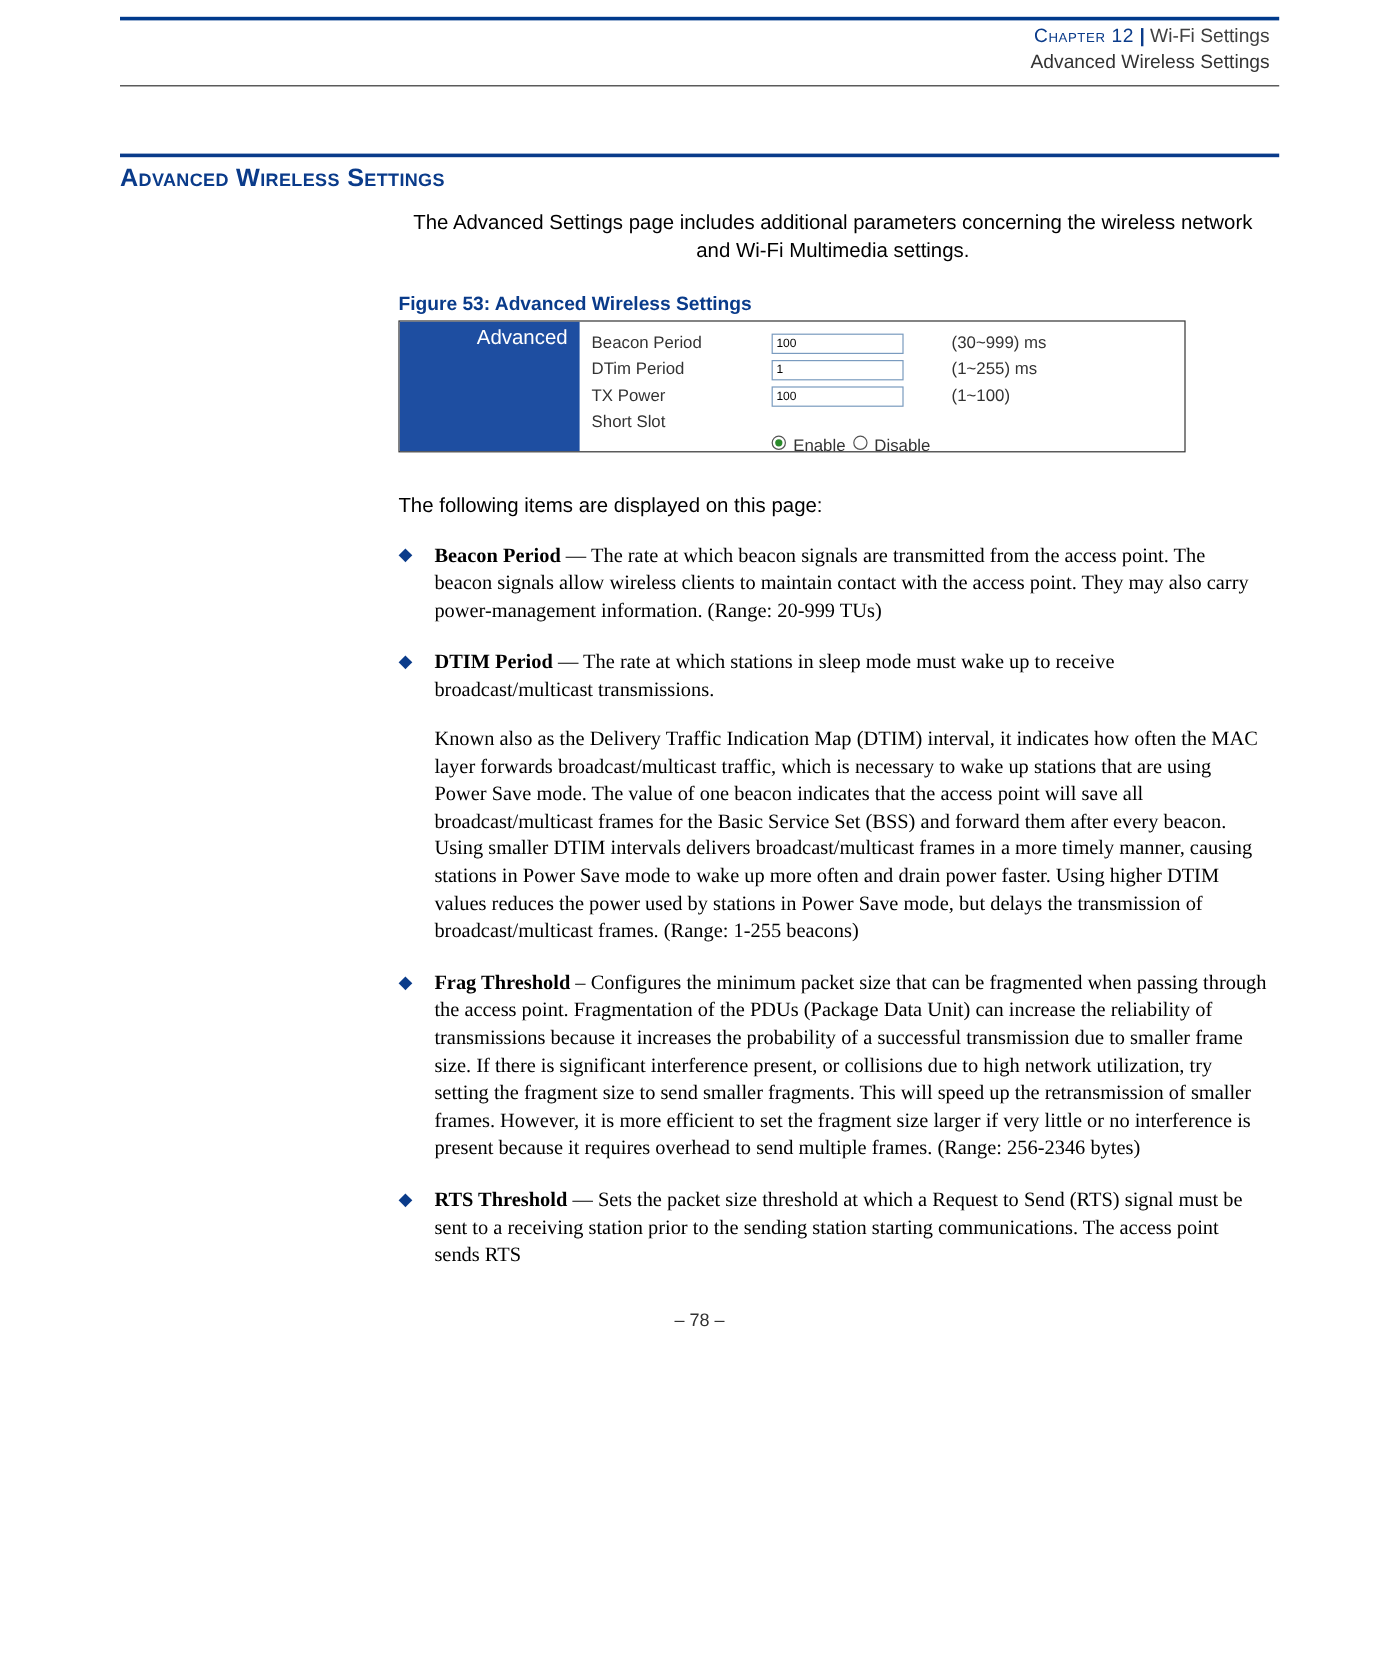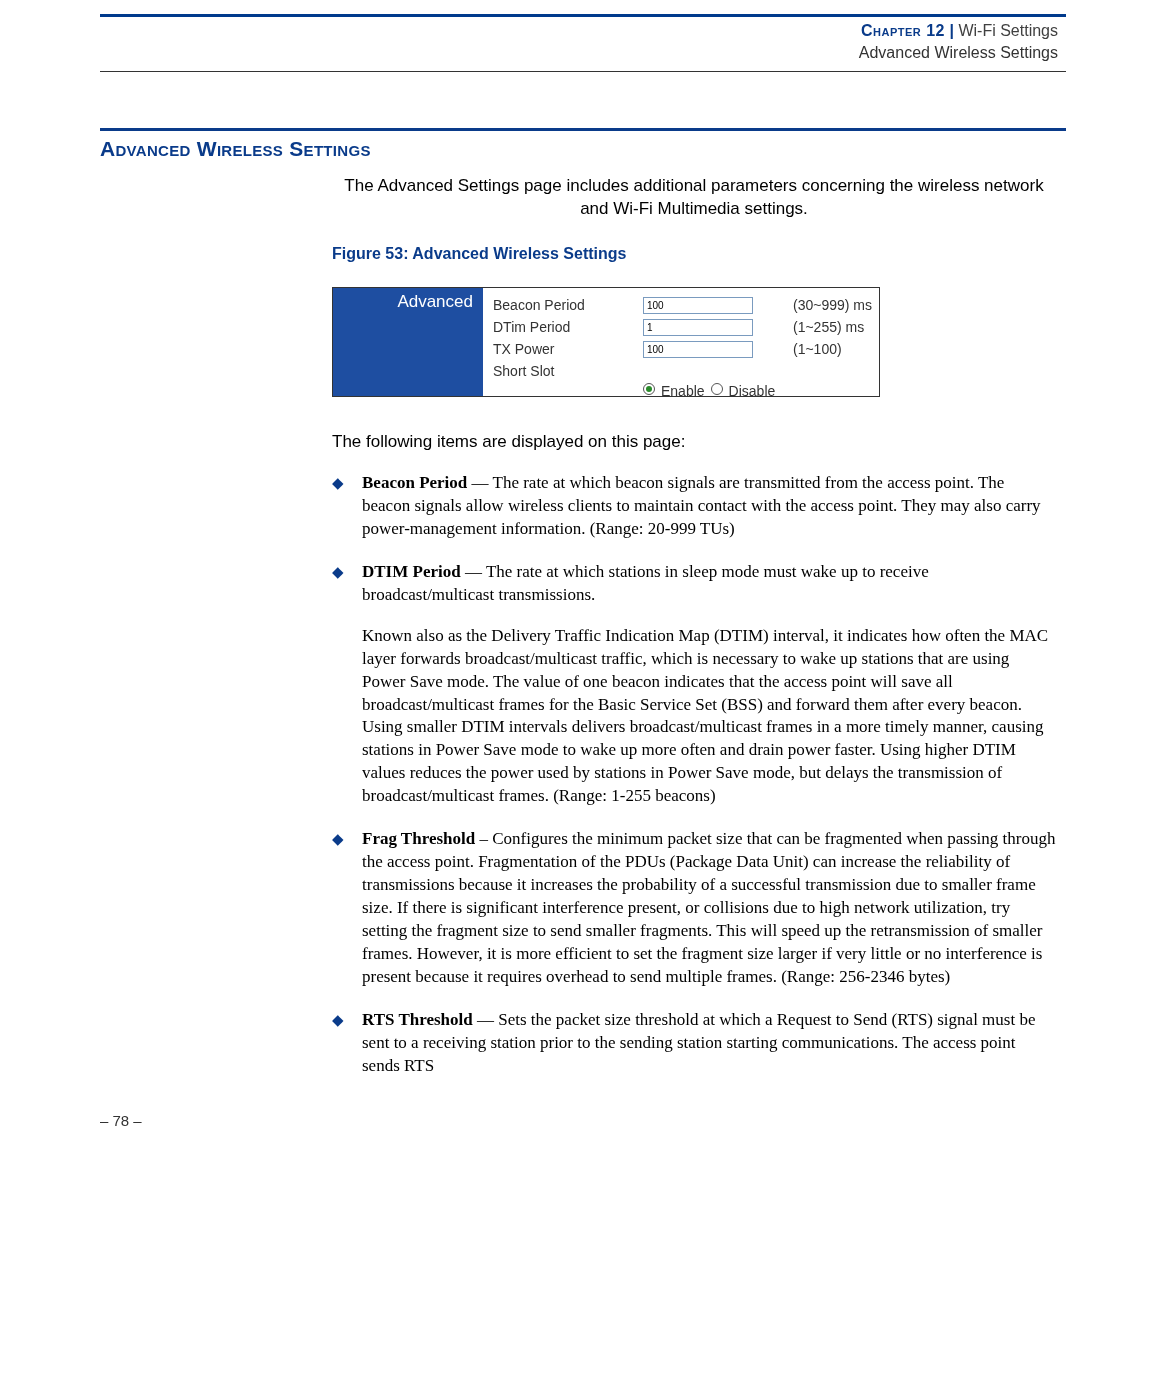--- a/index.html
+++ b/index.html
@@ -23,21 +23,21 @@
       text-align: right;
       font-size: 16px;
       line-height: 1.35;
       padding: 3px 8px 6px 0;
     }
     .header-line1 {
       color: #333;
     }
     .chapter-label {
       color: #0a3b8a;
-      font-weight: bold;
+      font-weight: normal;
       font-variant: small-caps;
       letter-spacing: 0.5px;
     }
     .chapter-sep { color: #0a3b8a; font-weight: bold; }
     .chapter-title { color: #404040; }
     .header-line2 { color: #333; }
     .thin-rule {
       border: none;
       border-top: 1px solid #333;
       margin: 2px 0 0 0;
@@ -62,25 +62,25 @@
     .intro-para {
       margin-top: 14px;
       line-height: 1.35;
       text-align: center;
     }
     .figure-label {
       color: #0a3b8a;
       font-weight: bold;
       font-size: 16px;
       margin-top: 24px;
-      margin-bottom: 24px;
+      margin-bottom: 4px;
     }
     .figure-box {
       border: 1px solid #333;
-      width: 548px;
+      width: 656px;
       padding: 0;
       overflow: hidden;
       background: #fff;
     }
     .figure-flex { display: flex; }
     .fig-side {
       background: #1e4ea1;
       color: #fff;
       width: 150px;
       padding: 4px 10px 0 0;
@@ -142,20 +142,21 @@
       content: "◆";
       position: absolute;
       left: 0;
       top: 1px;
       color: #0a3b8a;
       font-size: 15px;
     }
     .bullet-title { font-weight: bold; }
     .sub-para { margin-top: 18px; }
     .footer {
+      text-align: center;
       color: #333;
       font-size: 15px;
       margin-top: 34px;
     }
   </style>
 </head>
 <body>
 
 <div class="page">
 

